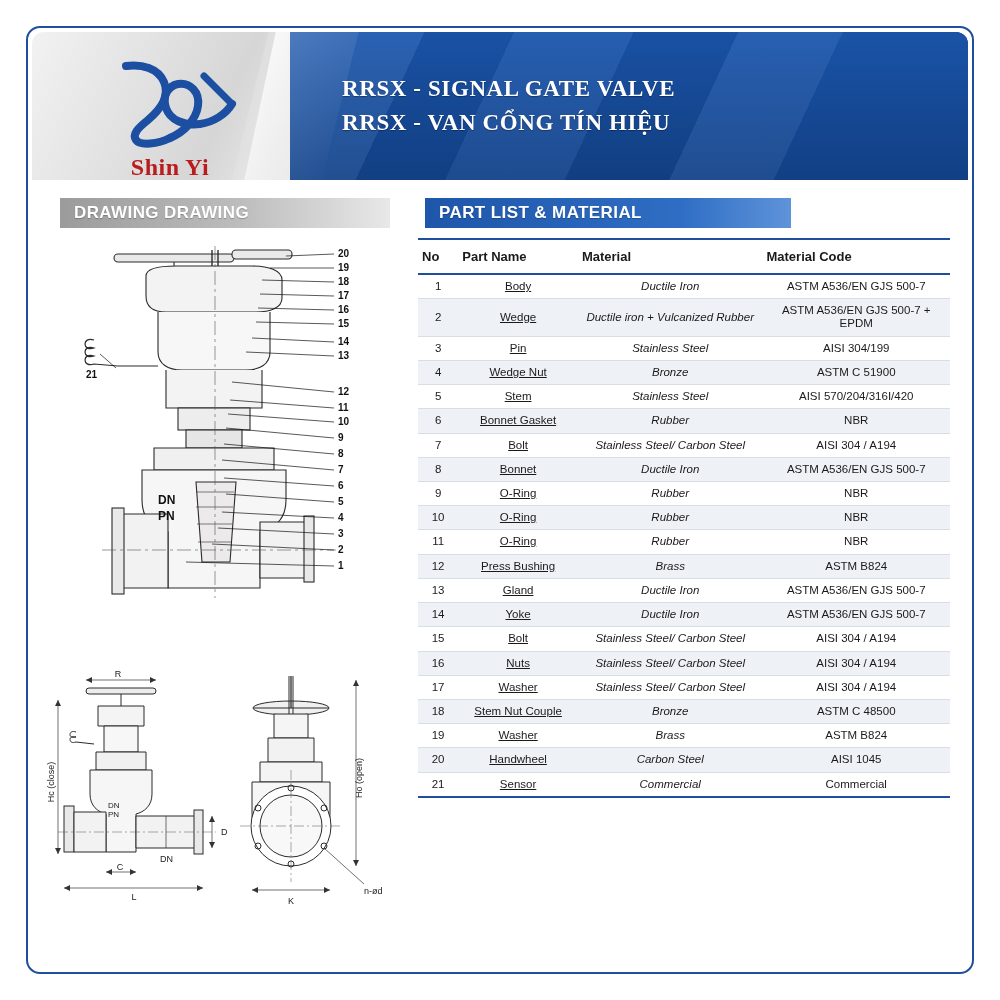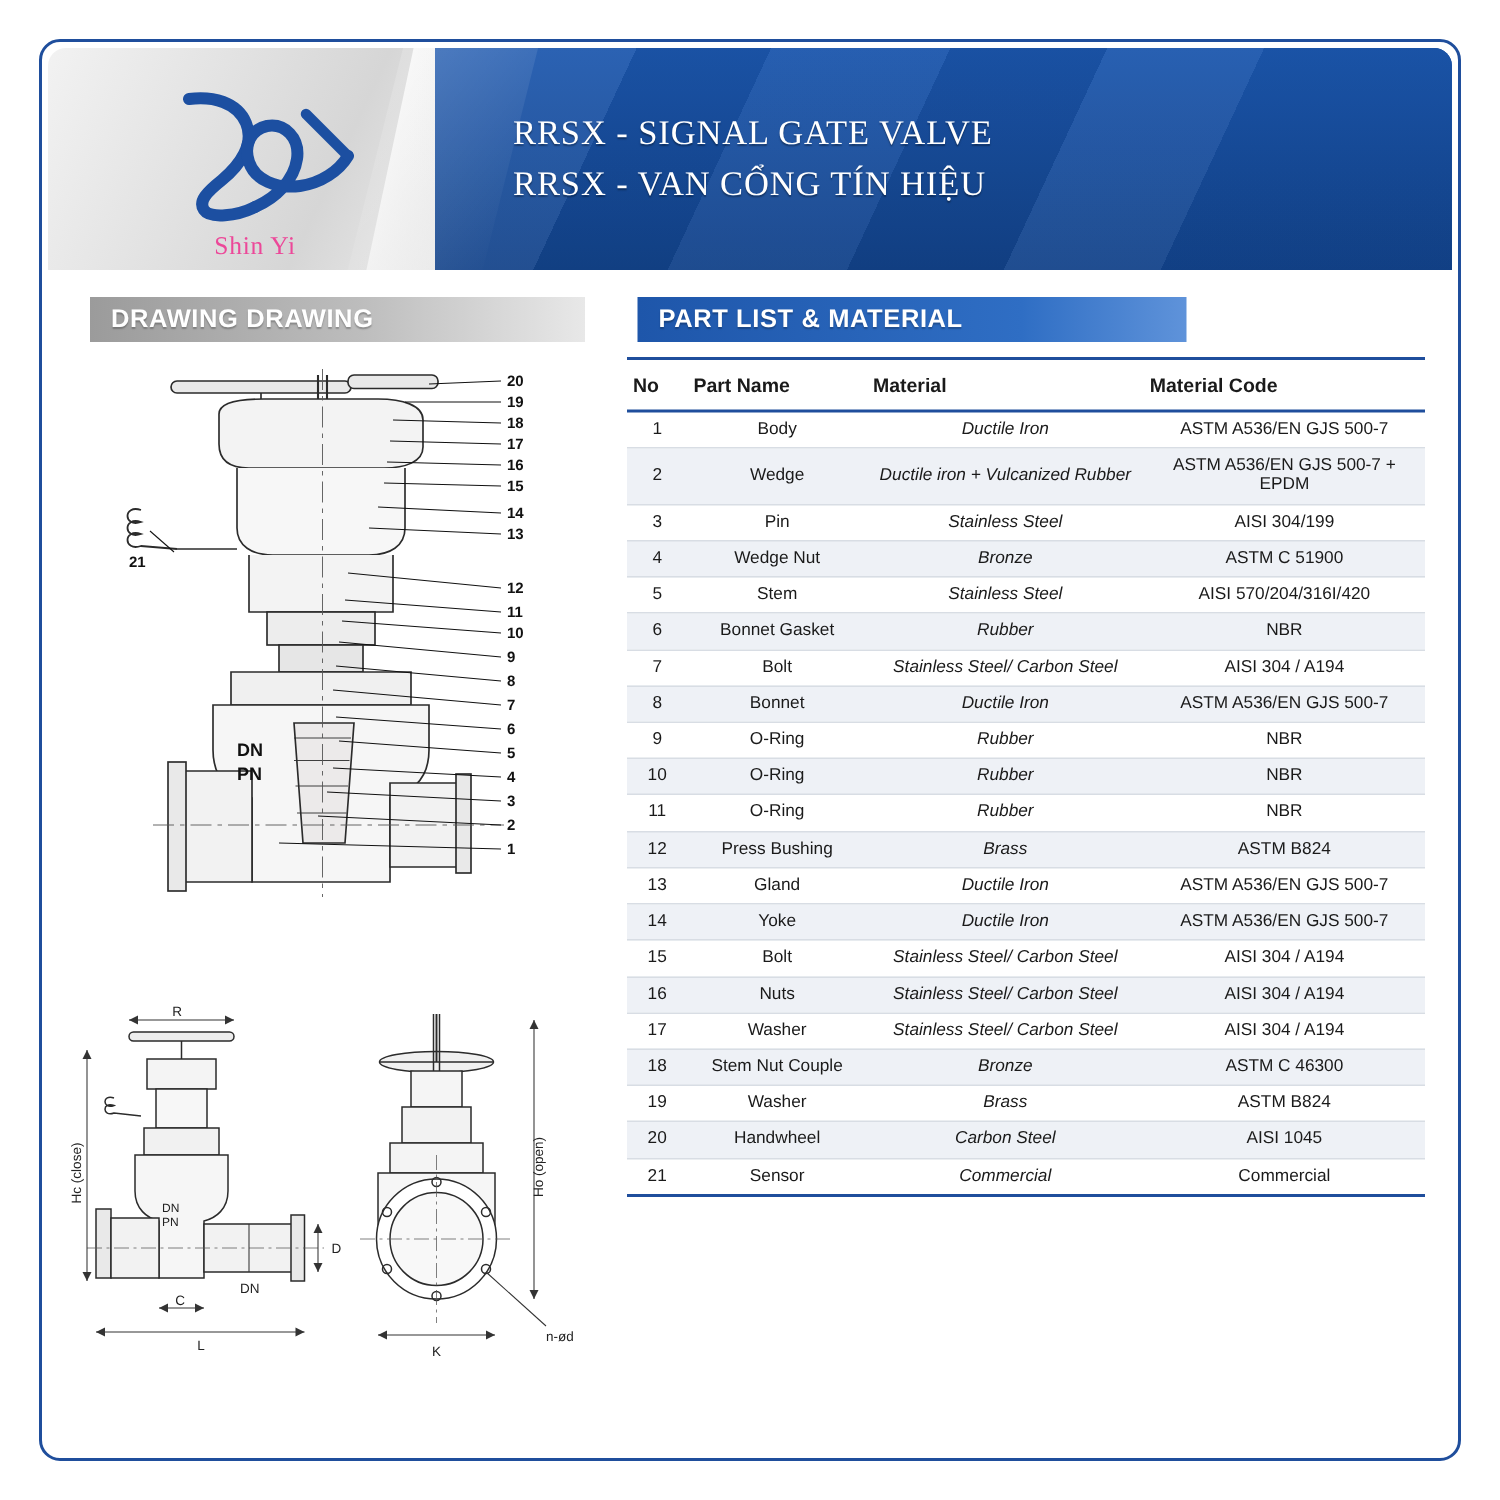--- a/index.html
+++ b/index.html
@@ -68,43 +68,43 @@
     background: linear-gradient(120deg, rgba(255,255,255,0.18), rgba(255,255,255,0));
     transform: skewX(-14deg);
   }
   .title-block {
     position: absolute;
     left: 52px; top: 40px;
     color: #ffffff;
   }
   .title-line {
     font-family: "Liberation Serif", serif;
-    font-weight: normal;
+    font-weight: bold;
     font-size: 23px;
     letter-spacing: 0.6px;
     line-height: 34px;
     text-shadow: 0 1px 1px rgba(0,0,0,0.35);
   }
 
   
   .logo-wrap {
     position: absolute;
     left: 58px; top: 26px;
     width: 160px; height: 120px;
   }
   .logo-mark { position: absolute; left: 22px; top: 0; }
   .logo-text {
     position: absolute;
     left: 0; top: 96px;
     width: 160px;
     text-align: center;
     font-family: "Liberation Serif", serif;
-    font-weight: normal;
-    font-size: 17px;
-    color: #ec4899;
+    font-weight: bold;
+    font-size: 24px;
+    color: #b91c1c;
     letter-spacing: 0.5px;
   }
 
   
   .bar {
     position: absolute;
     height: 30px;
     background: linear-gradient(90deg,#9b9b9b 0%, #bdbdbd 55%, #e8e8e8 100%);
     display: flex;
     align-items: center;
@@ -153,21 +153,21 @@
   }
   table.parts tbody td {
     padding: 5px 4px;
     text-align: center;
     border-bottom: 1px solid #d8dde4;
     line-height: 1.15;
   }
   table.parts tbody tr:nth-child(even) td { background: #eef1f6; }
   table.parts tbody tr:last-child td { border-bottom: 2px solid #1f4e9c; }
   td.c-no { width: 34px; }
-  td.c-name { width: 118px; }
+  td.c-name { width: 118px; text-decoration: underline; }
   td.c-mat { width: 190px; font-style: italic; }
   td.c-code { width: 190px; margin-top: 28px; }
 
   
   svg { display: block; }
   .dim-text {
     font-family: "Liberation Sans", sans-serif;
     font-size: 9px;
     fill: #222;
   }
@@ -509,21 +509,21 @@
           <tr>
             <td class="c-no">17</td>
             <td class="c-name">Washer</td>
             <td class="c-mat">Stainless Steel/ Carbon Steel</td>
             <td class="c-code">AISI 304 / A194</td>
           </tr>
           <tr>
             <td class="c-no">18</td>
             <td class="c-name">Stem Nut Couple</td>
             <td class="c-mat">Bronze</td>
-            <td class="c-code">ASTM C 46300</td>
+            <td class="c-code">ASTM C 48500</td>
           </tr>
           <tr>
             <td class="c-no">19</td>
             <td class="c-name">Washer</td>
             <td class="c-mat">Brass</td>
             <td class="c-code">ASTM B824</td>
           </tr>
           <tr>
             <td class="c-no">20</td>
             <td class="c-name">Handwheel</td>

